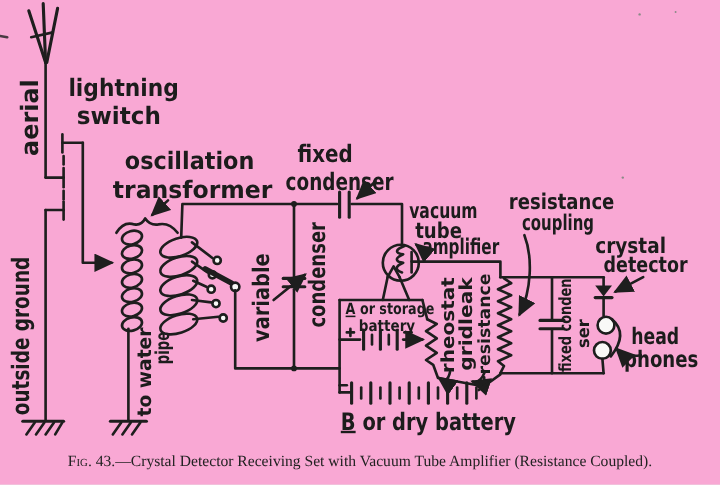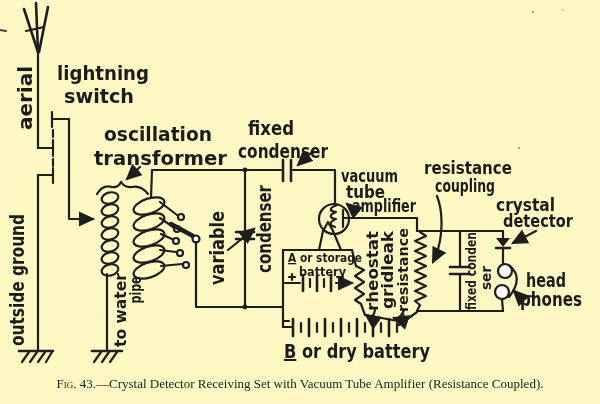--- a/index.html
+++ b/index.html
@@ -1,16 +1,16 @@
 <!DOCTYPE html>
 <html><head>
 <meta charset="utf-8">
 <style>
   html,body{margin:0;padding:0;background:#e8e8e6;}
-  .page{position:relative;width:600px;height:404px;background:#fef9c3;overflow:hidden;
+  .page{position:relative;width:600px;height:404px;background:#f9a8d4;overflow:hidden;
         font-family:"DejaVu Sans",sans-serif;}
   svg{position:absolute;left:0;top:0;}
   .wire{stroke:#1e1e1e;stroke-width:2.2;fill:none;stroke-linecap:round;stroke-linejoin:round;}
   .thick{stroke-width:2.6;}
   .hand{font-family:"DejaVu Sans",sans-serif;font-weight:bold;fill:#1c1c1c;}
   .serifcap{font-family:"Liberation Serif","DejaVu Serif",serif;fill:#222;}
   .sc{font-variant:small-caps;}
   .ink{fill:#1e1e1e;stroke:none;}
   .open{fill:#f9f9f7;}
 </style>

